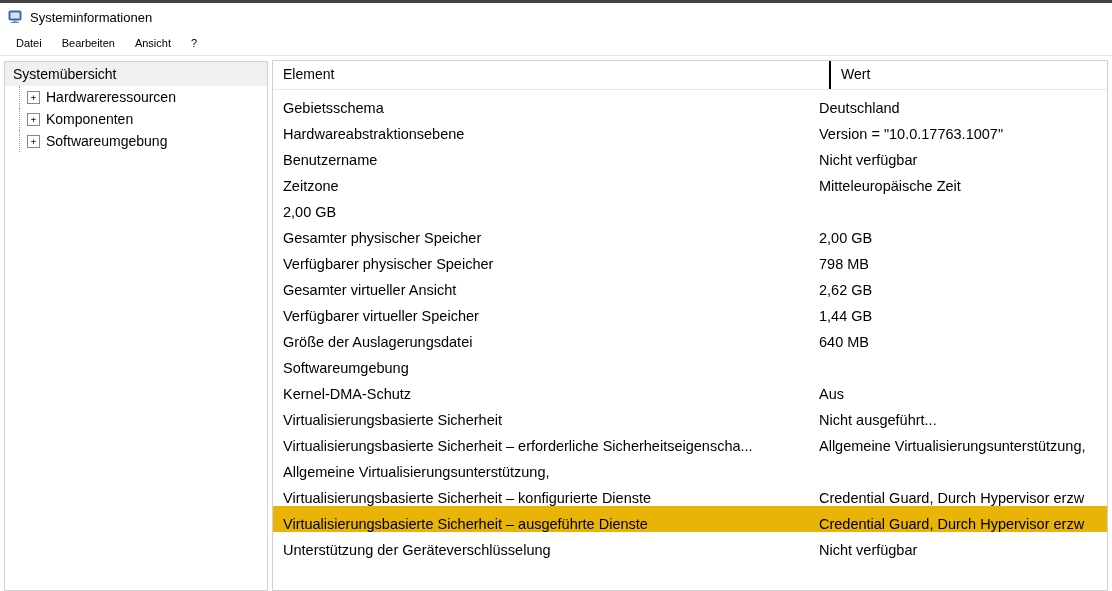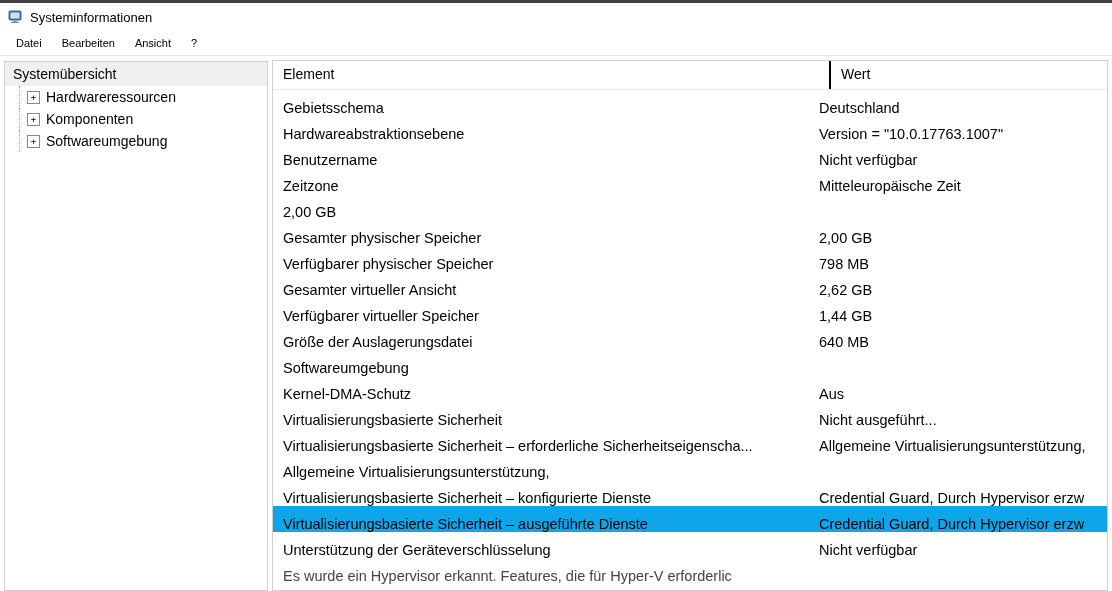--- a/index.html
+++ b/index.html
@@ -155,21 +155,21 @@
     white-space: nowrap;
   }
   .row .col-wert {
     border-left: none;
     padding: 0 10px;
     overflow: hidden;
     text-overflow: clip;
     white-space: nowrap;
   }
   .row.highlight {
-    background: #0ea5e9;
+    background: #eab308;
   }
   .row.cutoff {
     opacity: 1;
   }
   .row.cutoff .col-element,
   .row.cutoff .col-wert {
     color: #444;
   }
 </style>
 </head>
@@ -286,20 +286,16 @@
           <div class="col-wert">Credential Guard, Durch Hypervisor erzw</div>
         </div>
         <div class="row highlight">
           <div class="col-element">Virtualisierungsbasierte Sicherheit – ausgeführte Dienste</div>
           <div class="col-wert">Credential Guard, Durch Hypervisor erzw</div>
         </div>
         <div class="row">
           <div class="col-element">Unterstützung der Geräteverschlüsselung</div>
           <div class="col-wert">Nicht verfügbar</div>
         </div>
-        <div class="row cutoff">
-          <div class="col-element">Es wurde ein Hypervisor erkannt. Features, die für Hyper-V erforderlic</div>
-          <div class="col-wert"></div>
-        </div>
       </div>
   </div>
 
 </div>
 
 </body></html>

